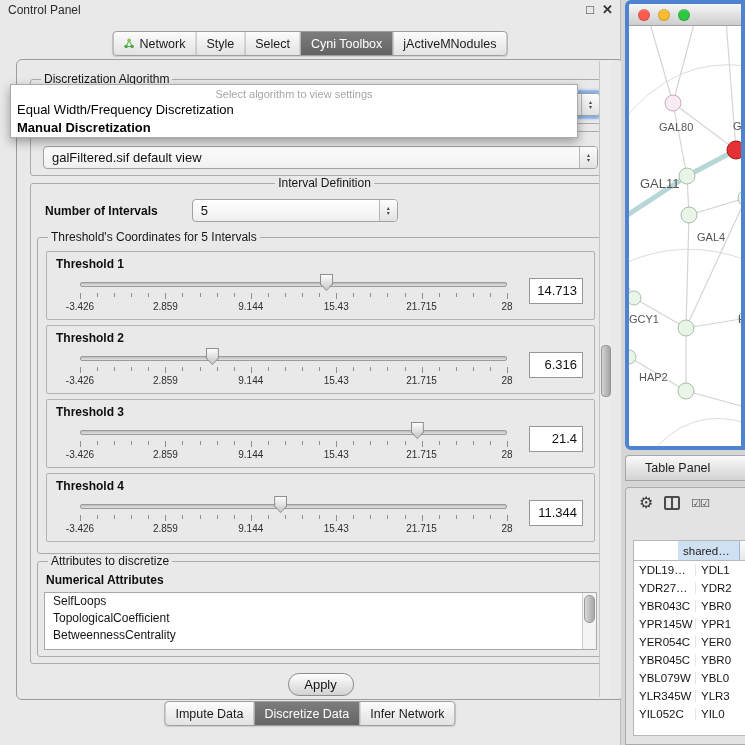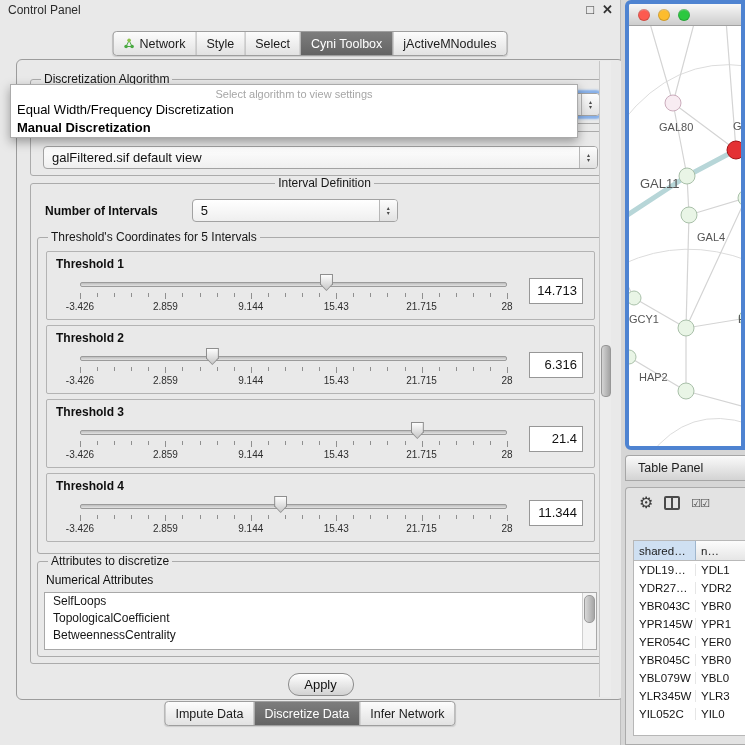--- a/index.html
+++ b/index.html
@@ -69,21 +69,21 @@
          clip-path:polygon(0 0,100% 0,100% 60%,50% 100%,0 60%);background:linear-gradient(#fdfdfd,#c7c7c7);}
   .ticks{position:absolute;left:0;right:0;top:21px;height:7px;}
   .tick{position:absolute;width:1px;top:0;height:4px;background:#8f8f8f;}
   .tick.major{height:6px;}
   .tick-labels{position:absolute;left:0;right:0;top:29px;height:12px;font-size:10px;color:#2e2e2e;}
   .tick-label{position:absolute;transform:translateX(-50%);white-space:nowrap;}
   .th-value{width:47px;height:24px;border:1px solid #979797;background:#fff;font-family:inherit;font-size:13px;
             text-align:right;padding:0 5px 0 0;margin:0 2px 8px 10px;color:#111;}
 
   .attr-group{margin:0;padding:2px 8px 8px;}
-  .attr-label{font-size:12px;font-weight:normal;color:#0e0e0e;margin:3px 0 5px 2px;}
+  .attr-label{font-size:12px;font-weight:bold;color:#0e0e0e;margin:3px 0 5px 2px;}
   .attr-list{position:relative;border:1px solid #a8a8a8;background:#fff;height:56px;overflow:hidden;}
   .list-item{font-size:12px;color:#151515;padding:1px 4px 1px 8px;line-height:15px;white-space:nowrap;}
   .attr-scrollbar{position:absolute;right:0;top:0;bottom:0;width:13px;background:#f4f4f4;border-left:1px solid #cfcfcf;}
   .attr-scroll-thumb{position:absolute;left:1px;top:2px;width:9px;height:26px;border-radius:5px;
                      background:linear-gradient(90deg,#d8d8d8,#a6a6a6);border:1px solid #9a9a9a;}
 
   .apply-btn{display:block;margin:9px auto 0;width:66px;height:23px;border:1px solid #8d8d8d;border-radius:11px;
              background:linear-gradient(#ffffff,#d2d2d2);font-family:inherit;font-size:13px;color:#111;}
 
   .cp-scrollbar{position:absolute;right:9px;top:61px;width:11px;height:636px;border-left:1px solid #c6c6c6;background:#ececec;z-index:5;}
@@ -97,32 +97,32 @@
   .mac-titlebar{height:22px;background:linear-gradient(#f7f7f7,#cdcdcd);border-bottom:1px solid #a2a2a2;
                 display:flex;align-items:center;gap:8px;padding-left:9px;box-sizing:border-box;}
   .light{width:12px;height:12px;border-radius:50%;box-shadow:inset 0 0 0 1px rgba(0,0,0,.18), inset 0 1px 1px rgba(255,255,255,.5);}
   .light.red{background:#fd5a50;}
   .light.yellow{background:#fdbc2e;}
   .light.green{background:#2bc840;}
   .net-canvas{position:relative;width:112px;height:420px;background:#fff;}
 
   .table-panel-header{position:absolute;left:4px;top:455px;width:120px;height:26px;box-sizing:border-box;
                       background:linear-gradient(#fafafa,#d3d3d3);border:1px solid #a6a6a6;border-right:none;border-radius:4px 0 0 0;
-                      display:flex;align-items:center;padding-left:12px;font-size:12.5px;color:#1d1d1d;}
+                      display:flex;align-items:center;padding-left:19px;font-size:12.5px;color:#1d1d1d;}
   .table-panel{position:absolute;left:4px;top:487px;width:120px;height:258px;box-sizing:border-box;
                background:#e3e3e3;border:1px solid #ababab;border-right:none;border-radius:4px 0 0 0;}
   .tp-toolbar{display:flex;align-items:center;gap:11px;height:30px;padding-left:13px;}
   .gear-glyph{font-size:16px;color:#3c3c3c;line-height:1;}
   .columns-glyph{width:12px;height:10px;border:2px solid #4a4a4a;border-radius:2px;position:relative;display:inline-block;}
   .columns-glyph::before{content:"";position:absolute;left:50%;top:0;bottom:0;width:2px;background:#4a4a4a;transform:translateX(-50%);}
   .checks-glyph{font-size:11px;color:#3c3c3c;letter-spacing:-1px;}
   .tp-table{position:absolute;left:7px;right:0;top:52px;bottom:8px;background:#fff;border:1px solid #b7b7b7;border-right:none;overflow:hidden;}
   .tp-header{display:flex;height:19px;border-bottom:1px solid #b9b9b9;font-size:11.5px;color:#1c1c1c;}
   .tp-header .hc1{width:62px;box-sizing:border-box;background:var(--header-selected,#cfe0f2);border-right:1px solid #9fb6cd;
-                  display:flex;align-items:center;padding-left:5px;white-space:nowrap;overflow:hidden;}
+                  display:flex;align-items:center;padding-left:5px;white-space:nowrap;overflow:hidden;margin-left:44px;}
   .tp-header .hc2{flex:1;background:linear-gradient(#fcfcfc,#e6e6e6);display:flex;align-items:center;padding-left:5px;white-space:nowrap;overflow:hidden;}
   .tp-row{display:flex;height:18px;font-size:11.5px;color:#141414;align-items:center;}
   .tp-row .c1{width:62px;box-sizing:border-box;padding-left:5px;border-right:1px solid #e6e6e6;white-space:nowrap;overflow:hidden;}
   .tp-row .c2{flex:1;padding-left:5px;white-space:nowrap;overflow:hidden;}
 </style>
 </head>
 <body>
 
 <div class="screen">
 

